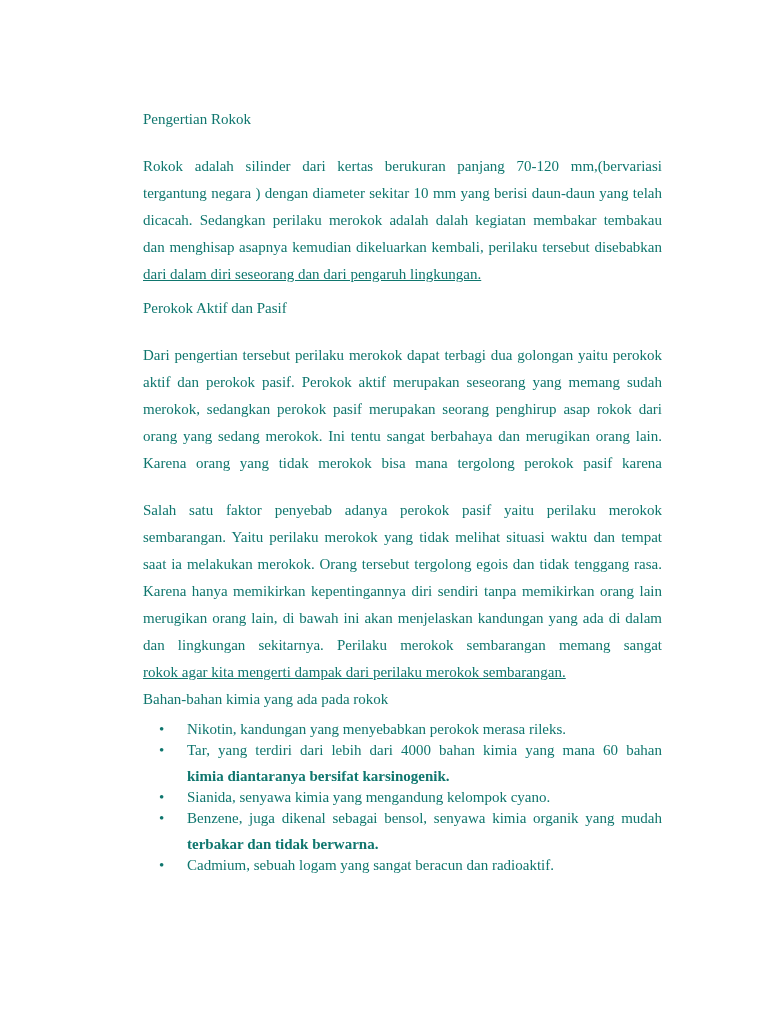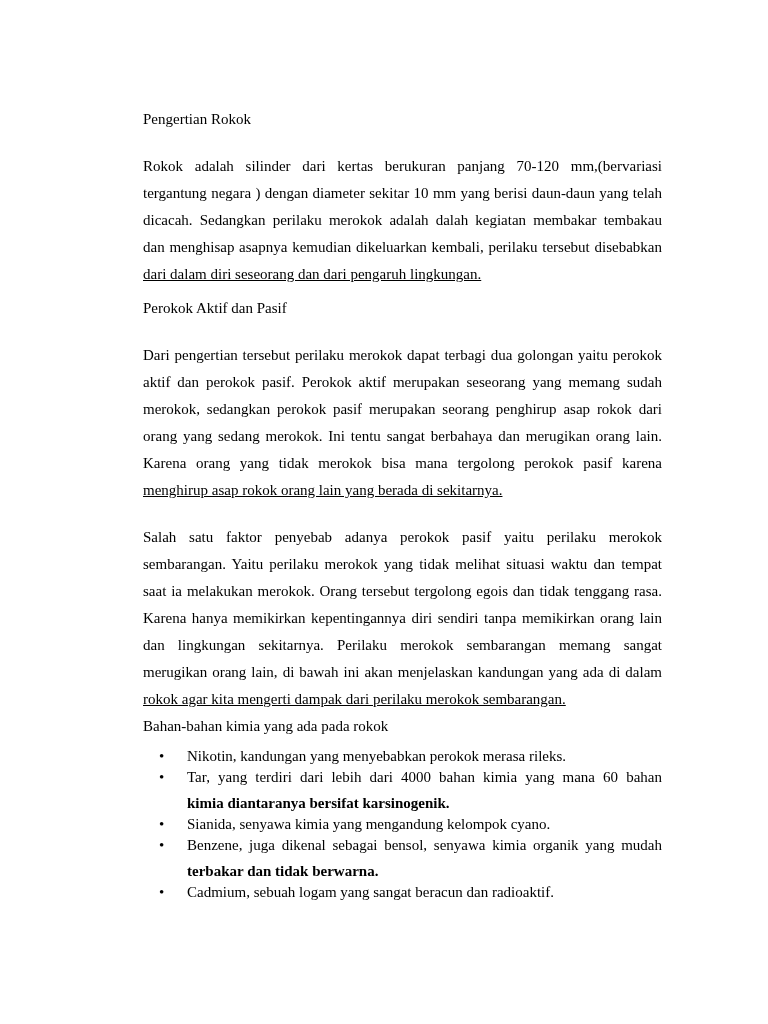--- a/index.html
+++ b/index.html
@@ -14,21 +14,21 @@
   }
   .page {
     box-sizing: border-box;
     width: 768px;
     height: 1024px;
     padding: 106px 106px 0 143px;
     background: #ffffff;
     font-family: "Liberation Serif", "DejaVu Serif", serif;
     font-size: 15px;
     line-height: 27px;
-    color: #000000;
+    color: #0f766e;
     letter-spacing: 0;
   }
   .heading {
     line-height: 27px;
     font-weight: normal;
   }
   .heading.after-para-tight { margin-top: 7px; }
   .heading.after-para { }
   .para { margin-top: 20px; }
   .line {
@@ -75,30 +75,29 @@
     </div>
 
   <div class="heading after-para-tight">Perokok Aktif dan Pasif</div>
 
   <div class="para">
       <div class="line">Dari pengertian tersebut perilaku merokok dapat terbagi dua golongan yaitu perokok</div>
       <div class="line">aktif dan perokok pasif. Perokok aktif merupakan seseorang yang memang sudah</div>
       <div class="line">merokok, sedangkan perokok pasif merupakan seorang penghirup asap rokok dari</div>
       <div class="line">orang yang sedang merokok. Ini tentu sangat berbahaya dan merugikan orang lain.</div>
       <div class="line">Karena orang yang tidak merokok bisa mana tergolong perokok pasif karena</div>
-      <div class="line last">menghirup asap rokok orang lain yang berada di sekitarnya.</div>
     </div>
 
   <div class="para">
       <div class="line">Salah satu faktor penyebab adanya perokok pasif yaitu perilaku merokok</div>
       <div class="line">sembarangan. Yaitu perilaku merokok yang tidak melihat situasi waktu dan tempat</div>
       <div class="line">saat ia melakukan merokok. Orang tersebut tergolong egois dan tidak tenggang rasa.</div>
       <div class="line">Karena hanya memikirkan kepentingannya diri sendiri tanpa memikirkan orang lain</div>
+      <div class="line">merugikan orang lain, di bawah ini akan menjelaskan kandungan yang ada di dalam</div>
       <div class="line">dan lingkungan sekitarnya. Perilaku merokok sembarangan memang sangat</div>
-      <div class="line">merugikan orang lain, di bawah ini akan menjelaskan kandungan yang ada di dalam</div>
       <div class="line last">rokok agar kita mengerti dampak dari perilaku merokok sembarangan.</div>
     </div>
 
   <div class="heading after-para">Bahan-bahan kimia yang ada pada rokok</div>
 
   <div class="bullet-list">
       <div class="li-line last"><span class="bullet">•</span>Nikotin, kandungan yang menyebabkan perokok merasa rileks.</div>
       <div class="li-line"><span class="bullet">•</span>Tar, yang terdiri dari lebih dari 4000 bahan kimia yang mana 60 bahan</div>
       <div class="li-line cont last">kimia diantaranya bersifat karsinogenik.</div>
       <div class="li-line last"><span class="bullet">•</span>Sianida, senyawa kimia yang mengandung kelompok cyano.</div>

